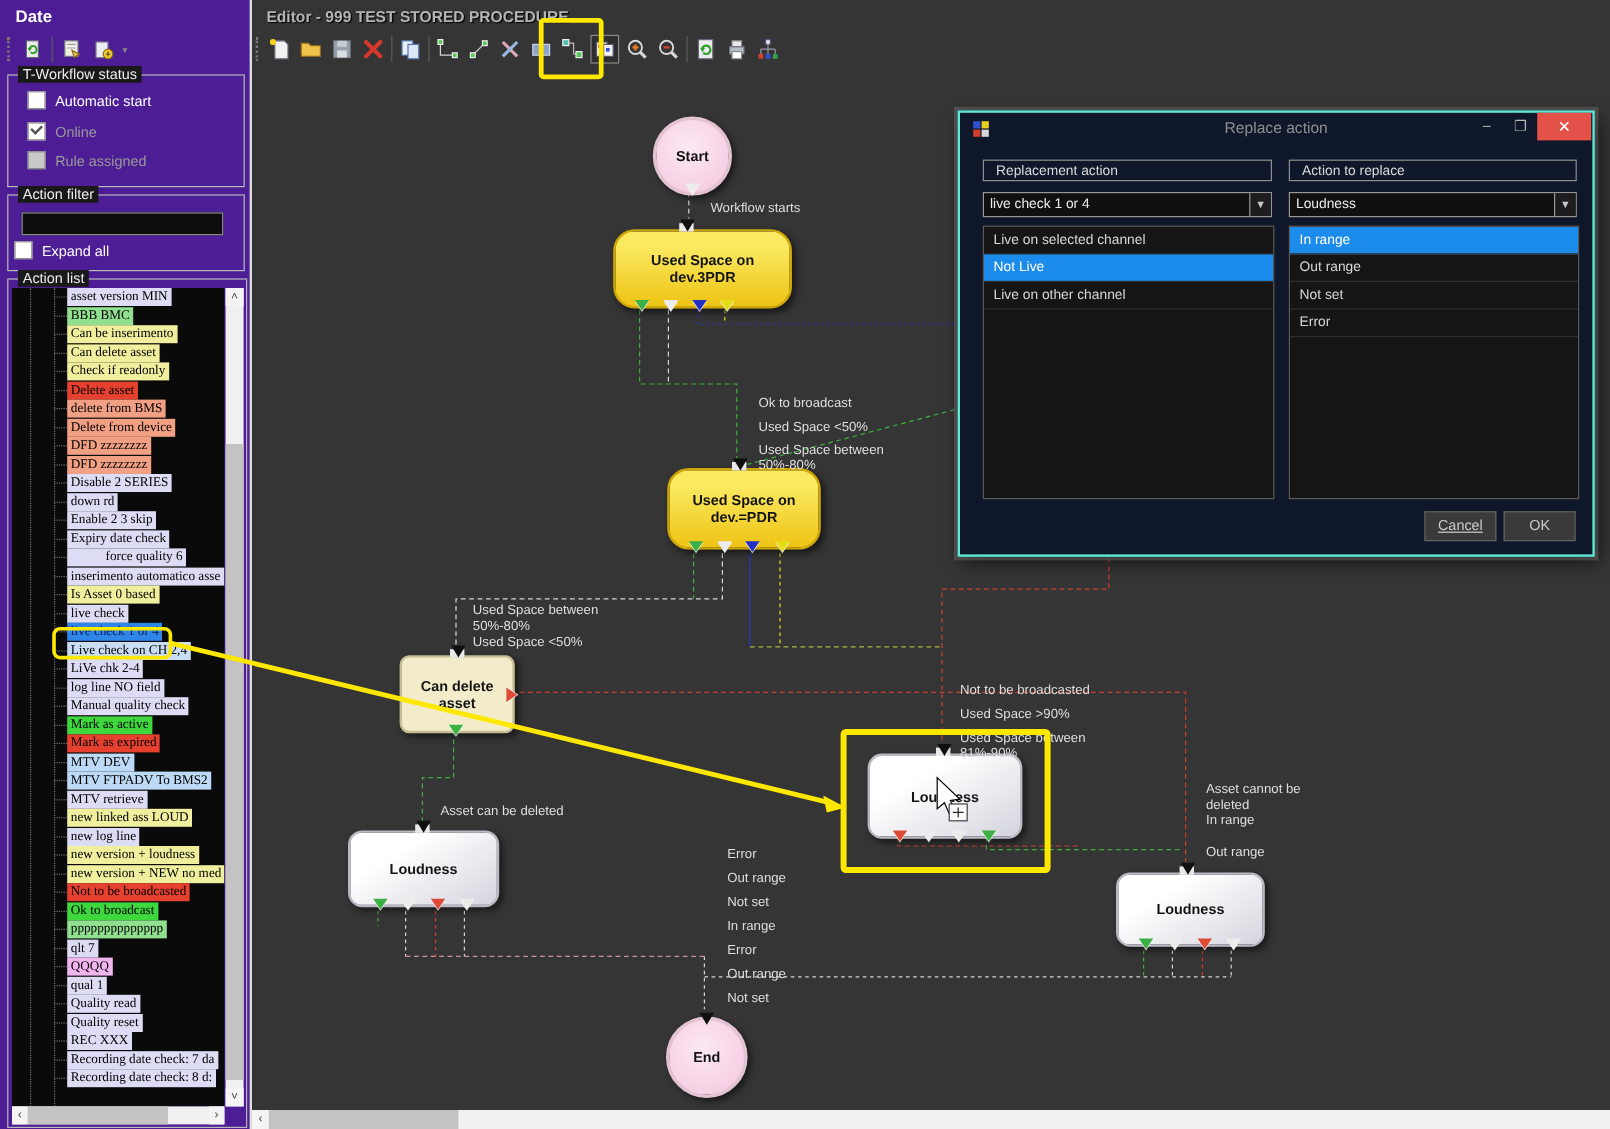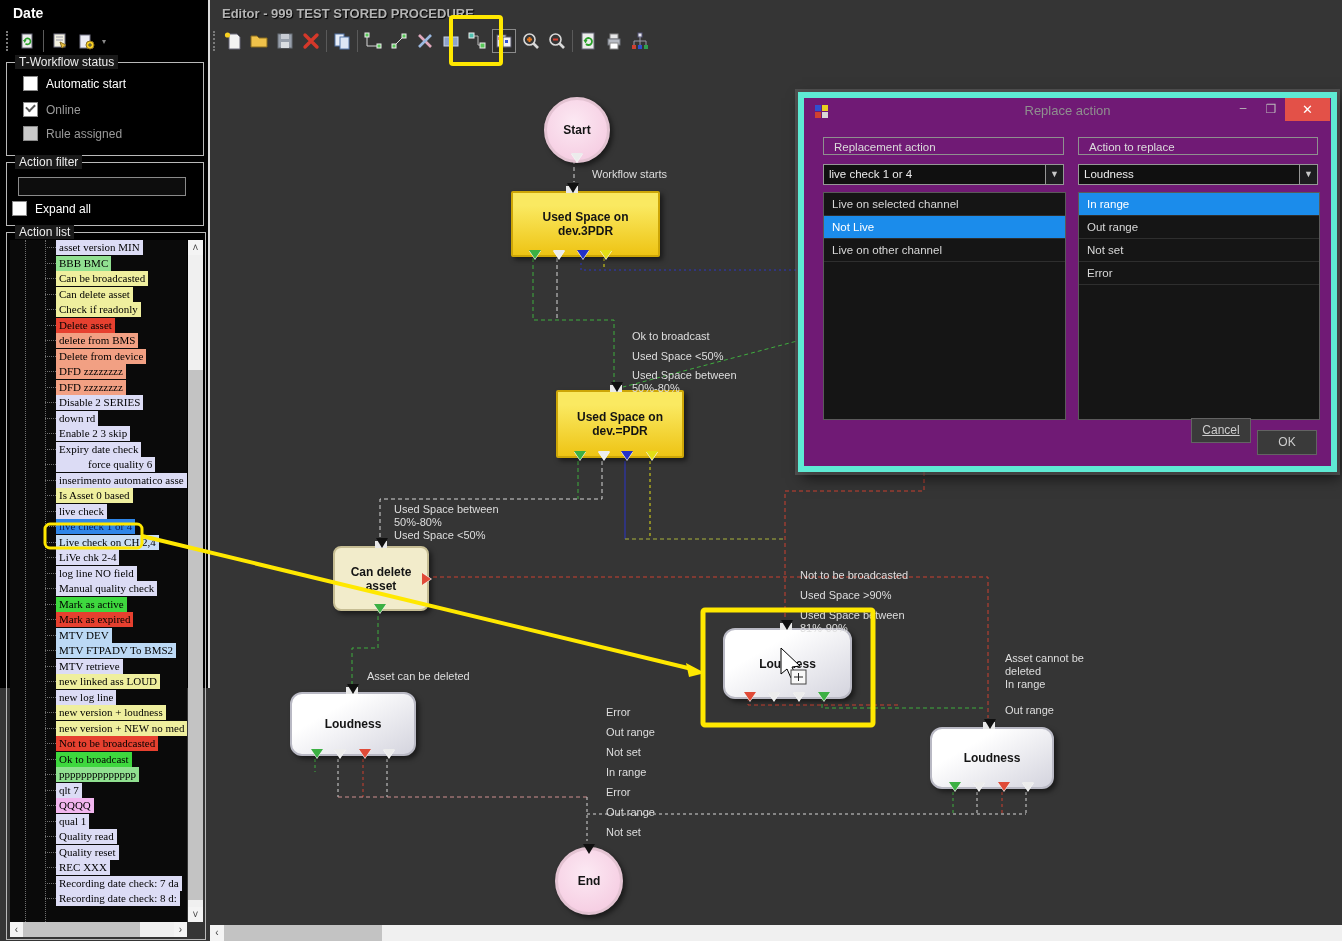--- a/index.html
+++ b/index.html
@@ -3,21 +3,21 @@
 <meta charset="utf-8">
 <style>
   html,body{margin:0;padding:0;}
   body{width:1342px;height:941px;position:relative;overflow:hidden;
        background:#353535;font-family:"Liberation Sans",sans-serif;color:#fff;}
   
   .abs{position:absolute;}
   .grip{border-left:2px dotted #7a7a7a;width:3px;height:20px;}
   .vsep{width:1px;height:22px;background:#5a5a5a;}
   
-  #sidebar{position:absolute;left:0;top:0;width:210px;height:688px;background:#000000;
+  #sidebar{position:absolute;left:0;top:0;width:210px;height:941px;background:#4c1d95;
            border-right:2px solid #dcdcdc;box-sizing:border-box;z-index:10;}
   #sb-title{position:absolute;left:13px;top:5px;font-size:14px;font-weight:bold;color:#fff;}
   .sb-toolbar{position:absolute;left:6px;top:29px;height:24px;display:flex;align-items:center;gap:6px;}
   .tbtn{width:20px;height:20px;display:flex;align-items:center;justify-content:center;}
   .group{position:absolute;border:1px solid #b9b9b9;}
   .legend{position:absolute;top:-8px;left:8px;background:#191919;padding:0 4px;font-size:12px;color:#ededed;}
   .cbrow{position:absolute;display:flex;align-items:flex-end;gap:8px;font-size:12px;}
   .cbox{width:13px;height:13px;background:#fff;border:1px solid #8a8a8a;position:relative;flex:none;}
   .cbox.checked::after{content:"";position:absolute;left:2px;top:1px;width:7px;height:4px;
       border-left:2px solid #555;border-bottom:2px solid #555;transform:rotate(-45deg);}
@@ -38,40 +38,40 @@
   
   #ed-title{position:absolute;left:222px;top:6px;font-size:13px;font-weight:bold;color:#b4b4b4;
       text-shadow:1px 1px 1px #000;z-index:4;}
   #ed-toolbar{position:absolute;left:213px;top:27px;height:28px;display:flex;align-items:center;gap:4px;z-index:4;}
   .tool{width:22px;height:22px;display:flex;align-items:center;justify-content:center;flex:none;}
   .tool.pressed{background:#2e2e2e;border:1px solid #8a8a8a;}
   
   #lines{position:absolute;left:0;top:0;z-index:1;pointer-events:none;}
   .node{position:absolute;z-index:2;display:flex;align-items:center;justify-content:center;text-align:center;
         font-size:12px;font-weight:bold;color:#141414;box-shadow:3px 3px 5px rgba(0,0,0,.5);}
-  .n-yellow{background:linear-gradient(#fae961 20%,#eec414);border:2px solid #cda607;border-radius:2px;}
+  .n-yellow{background:linear-gradient(#fae961 20%,#eec414);border:2px solid #cda607;border-radius:18px;}
   .n-cream{background:#f2eccb;border:2px solid #c6bd93;border-radius:8px;}
   .n-white{background:linear-gradient(150deg,#ffffff 30%,#d4d4de);border:2px solid #b9b9c4;border-radius:12px;}
   .n-circle{background:radial-gradient(circle at 45% 38%,#fce9f3,#f4c6de);border:3px solid #e3c3d2;border-radius:50%;}
   .out{position:absolute;bottom:-10px;width:0;height:0;border:6px solid transparent;
        filter:drop-shadow(0 1px 0 #f5f5f5);}
   .c-green{border-top:9px solid #3cb043;}
   .c-white{border-top:9px solid #ececec;}
   .c-blue{border-top:9px solid #2330c8;}
   .c-yellow{border-top:9px solid #e3de16;}
   .c-red{border-top:9px solid #e04b38;}
   .out-right{position:absolute;right:-10px;top:50%;margin-top:-6px;width:0;height:0;
        border:6px solid transparent;border-left:9px solid #e04b38;filter:drop-shadow(1px 0 0 #f5f5f5);}
   .stub{position:absolute;top:-7px;width:12px;height:7px;background:#e9e9e9;}
   .inp{position:absolute;top:-10px;width:0;height:0;border:6px solid transparent;border-top:10px solid #101010;z-index:3;}
   #canvas-labels .clabel{position:absolute;font-size:11px;color:#dedede;line-height:13px;
        white-space:pre-line;z-index:3;}
   
-  #dialog{position:absolute;left:798px;top:92px;width:527px;height:368px;background:#701a75;
-      border:6px solid #5eead4;box-shadow:0 0 0 3px rgba(110,110,110,.45),4px 6px 14px rgba(0,0,0,.6);z-index:40;}
+  #dialog{position:absolute;left:798px;top:92px;width:527px;height:368px;background:#0f172a;
+      border:2px solid #5eead4;box-shadow:0 0 0 3px rgba(110,110,110,.45),4px 6px 14px rgba(0,0,0,.6);z-index:40;}
   #dlg-titlebar{position:absolute;left:0;top:0;right:0;height:26px;}
   #dlg-title{position:absolute;left:0;right:0;top:5px;text-align:center;font-size:13px;color:#8f8f8f;}
   .dlg-ctl{position:absolute;top:0;color:#b9b9b9;font-size:12px;text-align:center;}
   #dlg-close{left:481px;width:45px;height:23px;background:#e35148;color:#fff;line-height:23px;font-size:13px;}
   .dlg-grouplabel{position:absolute;height:18px;border:1px solid #8f8f8f;font-size:11.5px;color:#dcdcdc;
       line-height:18px;padding-left:10px;box-sizing:border-box;}
   .combo{position:absolute;height:21px;background:#101010;border:1px solid #969696;box-sizing:border-box;
       font-size:11.5px;color:#ececec;line-height:19px;padding-left:5px;}
   .combo .drop{position:absolute;right:0;top:0;bottom:0;width:17px;border-left:1px solid #969696;
       color:#c8c8c8;font-size:9px;line-height:19px;text-align:center;background:#1d1d1f;}
@@ -398,21 +398,21 @@
   <div class="arow">
         <span class="tick"></span>
         <span class="swatch" style="background: rgb(220, 220, 245);">asset version MIN</span>
       </div>
       <div class="arow">
         <span class="tick"></span>
         <span class="swatch" style="background: rgb(144, 224, 144);">BBB BMC</span>
       </div>
       <div class="arow">
         <span class="tick"></span>
-        <span class="swatch" style="background: rgb(239, 239, 158);">Can be broadcasted</span>
+        <span class="swatch" style="background: rgb(239, 239, 158);">Can be inserimento</span>
       </div>
       <div class="arow">
         <span class="tick"></span>
         <span class="swatch" style="background: rgb(239, 239, 158);">Can delete asset</span>
       </div>
       <div class="arow">
         <span class="tick"></span>
         <span class="swatch" style="background: rgb(239, 239, 158);">Check if readonly</span>
       </div>
       <div class="arow">
@@ -617,21 +617,21 @@
       <div class="ditem">Live on other channel</div>
     </div>
   <div class="dlist" style="left:274px;top:94px;width:240px;height:226px;">
 
   <div class="ditem sel">In range</div>
       <div class="ditem">Out range</div>
       <div class="ditem">Not set</div>
       <div class="ditem">Error</div>
     </div>
 
-  <div class="dbtn" style="left:387px;top:320px;text-decoration:underline;">Cancel</div>
+  <div class="dbtn" style="left:387px;top:332px;text-decoration:underline;">Cancel</div>
   <div class="dbtn" style="left:453px;top:332px;">OK</div>
 </div>
 
 <svg id="annot" width="1342" height="941">
   <rect x="45" y="524" width="97" height="24" rx="5" fill="none" stroke="#ffe800" stroke-width="3"></rect>
   <rect x="451" y="17" width="50" height="47" rx="2" fill="none" stroke="#ffe800" stroke-width="4"></rect>
   <rect x="703" y="610" width="170" height="115" rx="2" fill="none" stroke="#ffe800" stroke-width="5"></rect>
   <line x1="142" y1="536" x2="692" y2="669" stroke="#ffe800" stroke-width="4"></line>
   <polygon points="705,673 686,663 689,677" fill="#ffe800"></polygon>
   <path d="M781,648 l0,26 l6,-5 l4,9 l5,-2 l-4,-9 l8,-1 z" fill="#ffffff" stroke="#000000"></path>

